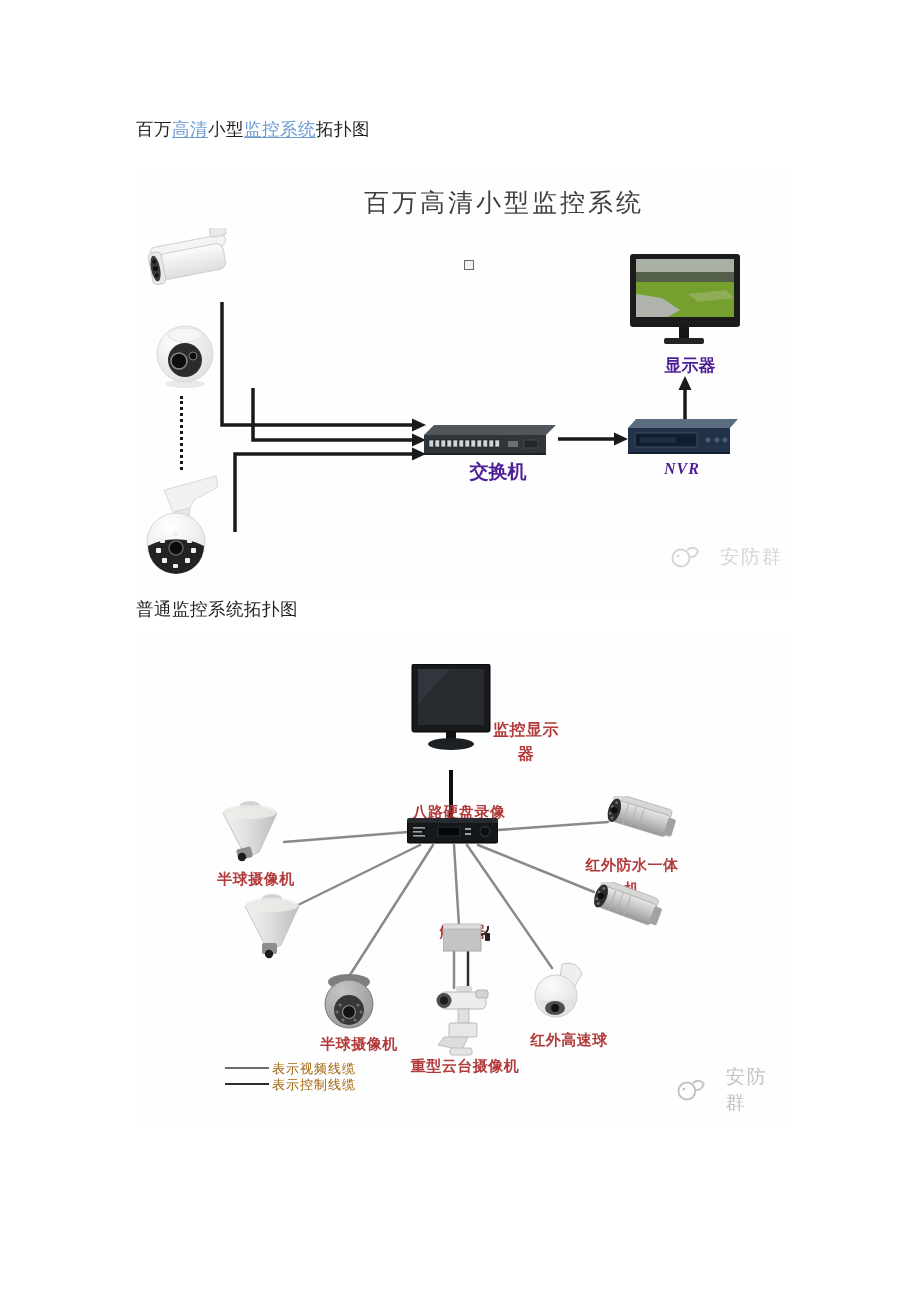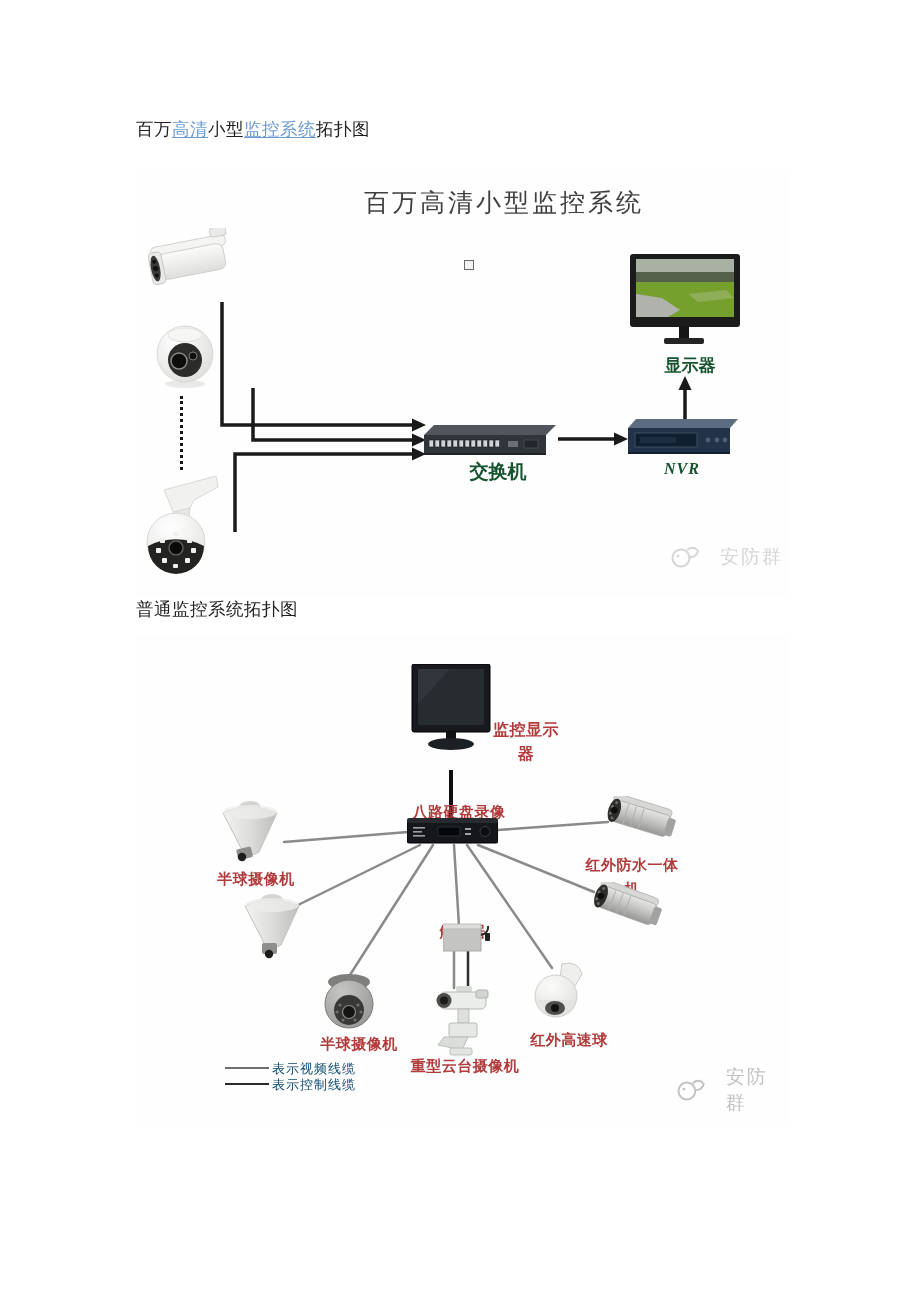--- a/index.html
+++ b/index.html
@@ -7,24 +7,24 @@
     width:920px;height:1302px;background:#ffffff;position:relative;overflow:hidden;
     font-family:"Liberation Serif","DejaVu Serif",serif;color:#222;
   }
   .abs{position:absolute;}
   
   .doc-para{font-size:17.5px;line-height:24px;color:#1f1f1f;letter-spacing:0.5px;}
   .doc-link{color:#6b9bd1;text-decoration:underline;text-underline-offset:2px;cursor:pointer;}
   
   .figure{position:absolute;background:#fefefe;}
   .d1-title{font-size:25px;color:#3f3f3f;text-align:center;letter-spacing:3px;font-weight:500;}
-  .d1-label{font-weight:bold;color:#14532d;text-align:center;font-size:18px;}
+  .d1-label{font-weight:bold;color:#4c1d95;text-align:center;font-size:18px;}
   .stray-glyph{width:8px;height:8px;border:1.5px solid #6a6a6a;background:#f2f2f2;}
   .red-label{color:#b23b3b;font-weight:bold;font-size:15px;text-align:center;letter-spacing:0.5px;line-height:24px;}
-  .legend-text{font-size:13px;color:#0c4a6e;letter-spacing:1px;}
+  .legend-text{font-size:13px;color:#a16207;letter-spacing:1px;}
   .legend-line{height:0;width:44px;}
   .legend-line.video{border-top:2px solid #6e6e6e;}
   .legend-line.control{border-top:2.5px solid #2b2b2b;}
   .watermark{display:flex;align-items:center;gap:20px;}
   .watermark .wm-text{font-size:19px;letter-spacing:2px;font-family:"Liberation Sans","DejaVu Sans",sans-serif;}
   .wm1{color:#d6d6d6;}
   .wm2{color:#c3c3c3;}
   .dotted-line{border-left:3px dotted #161616;width:0;}
   svg{display:block;}
 </style>

